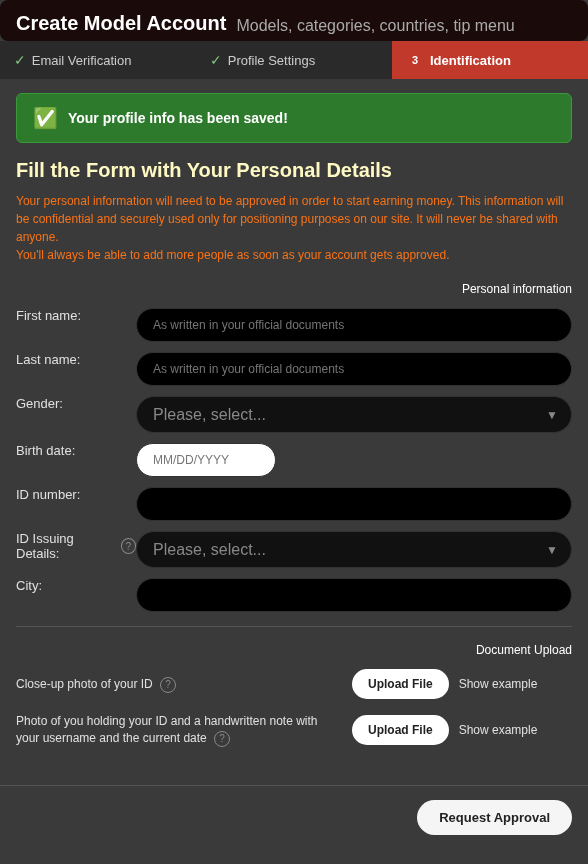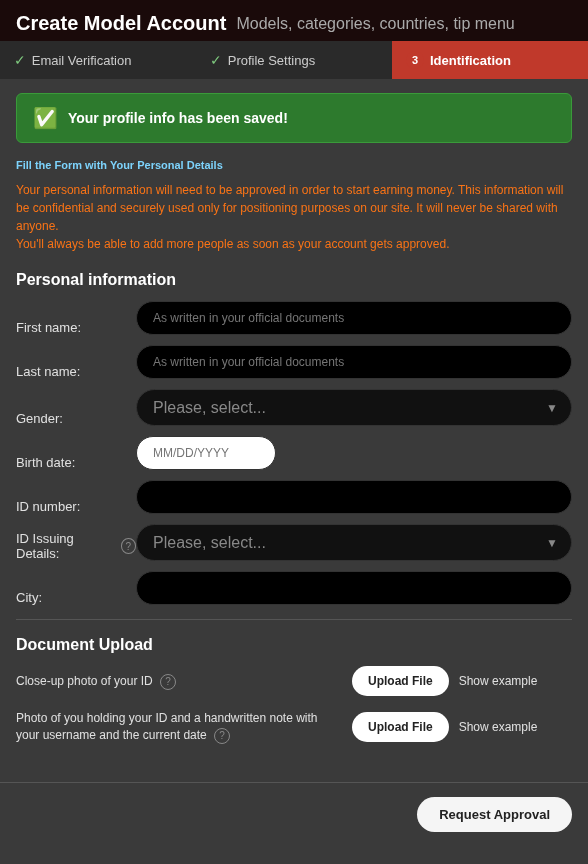--- a/index.html
+++ b/index.html
@@ -8,22 +8,23 @@
       font-family: Arial, sans-serif;
       font-size: 13px;
       color: #e0e0e0;
       width: 588px;
       min-height: 864px;
     }
     .header {
       background: #1a0a0a;
       padding: 12px 16px 6px 16px;
       display: flex;
-      align-items: center;
+      align-items: flex-end;
       gap: 10px;
+      border-radius: 8px;
     }
     .header-title {
       color: #ffffff;
       font-size: 20px;
       font-weight: bold;
     }
     .header-breadcrumb {
       color: #aaaaaa;
       font-size: 16px;
     }
@@ -77,41 +78,42 @@
     .success-icon {
       color: #7ee07e;
       font-size: 20px;
     }
     .success-text {
       color: #ffffff;
       font-size: 14px;
       font-weight: bold;
     }
     .section-title {
-      color: #7dd3fc;
-      font-size: 11px;
+      color: #fef9c3;
+      font-size: 20px;
       font-weight: bold;
       margin-bottom: 10px;
     }
     .description {
       color: #f97316;
       font-size: 12px;
       line-height: 1.5;
       margin-bottom: 18px;
     }
     .subsection-title {
       color: #ffffff;
-      font-size: 16px;
-      font-weight: bold;
+      font-size: 12px;
+      font-weight: normal;
       margin-bottom: 12px;
       border-bottom: none;
+      text-align: right;
     }
     .form-row {
       display: flex;
-      align-items: flex-end;
+      align-items: flex-start;
       margin-bottom: 10px;
     }
     .form-label {
       width: 120px;
       min-width: 120px;
       color: #e0e0e0;
       font-size: 13px;
       display: flex;
       align-items: center;
       gap: 4px;

